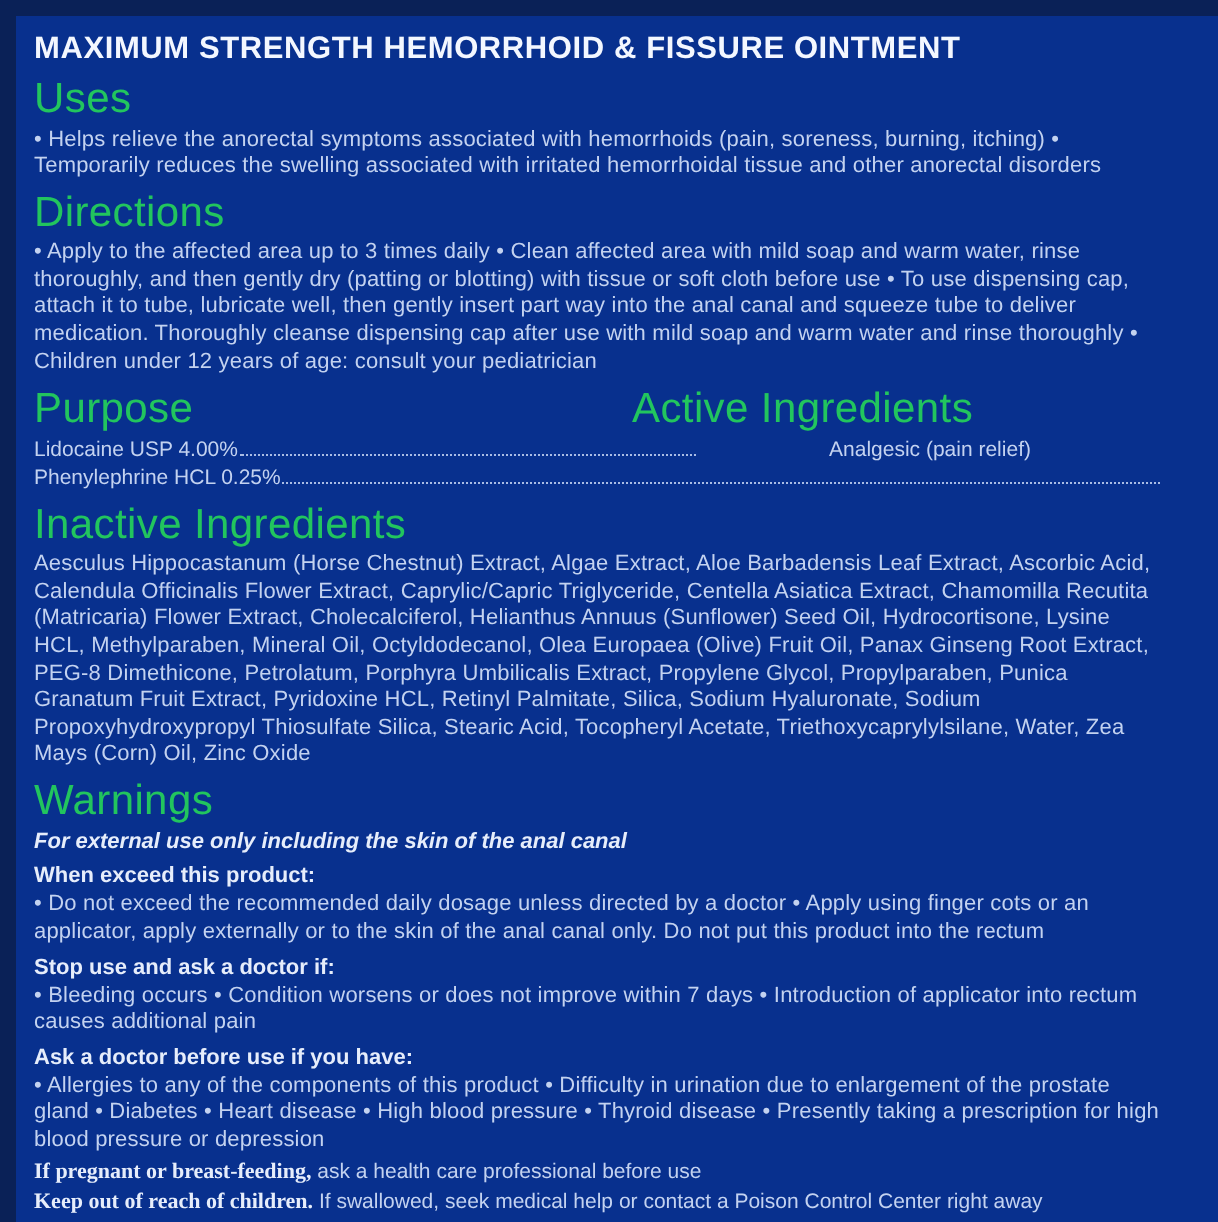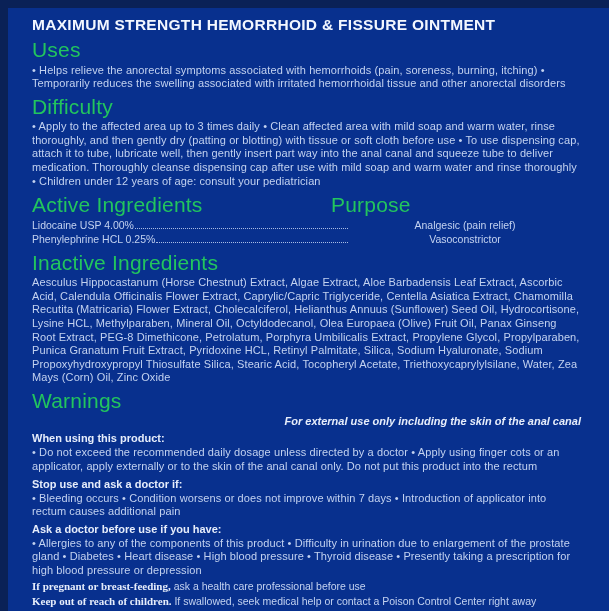--- a/index.html
+++ b/index.html
@@ -5,21 +5,21 @@
   html, body { margin:0; padding:0; background:#ffffff; }
   body { width:609px; height:611px; overflow:hidden; font-family:"Liberation Sans", sans-serif; }
 
   .label {
     position:relative;
     box-sizing:border-box;
     width:609px; height:611px;
     background:#08308e;
     border-top:8px solid #0a2157;
     border-left:8px solid #0a2157;
-    padding:5px 28px 8px 24px;
+    padding:5px 28px 8px 9px;
     overflow:hidden;
     color:#c3d2f0;
   }
   .white-sliver{
     position:absolute; left:-8px; top:-8px; width:3px; height:62px;
     background:#f5f5f5;
   }
 
   .title{
     font-size:15.5px; font-weight:700; letter-spacing:0.3px;
@@ -35,21 +35,21 @@
     font-size:11px; line-height:13.6px; margin:0 0 1px;
     color:#c3d2f0; letter-spacing:0.1px;
   }
 
   .subhead{
     font-size:11px; font-weight:700; line-height:14px;
     color:#e6edfb; margin:3px 0 1px;
   }
   .italicline{
     font-size:11px; font-weight:700; font-style:italic; line-height:14px;
-    color:#e6edfb; margin:2px 0 1px;text-align:right;
+    color:#e6edfb; margin:2px 0 1px;
   }
   .inlineline{ font-size:10.5px; line-height:14px; margin:1px 0; color:#c3d2f0;}
   .inlineline b{ color:#e6edfb; font-size:11px;font-family:Liberation Serif, serif; }
 
   .heading-row{ display:flex; align-items:baseline; }
   .heading-row h2:first-child{ width:299px; flex:none; margin-bottom:1px; }
   .heading-row h2:last-child{ margin-bottom:1px; }
 
   .ai-row{ display:flex; align-items:baseline; font-size:10.5px; line-height:14.5px; }
   .ai-name{ flex:none; white-space:nowrap; }
@@ -60,46 +60,45 @@
 <body>
 
 <div class="label">
   <div class="white-sliver"></div>
 
   <div class="title">MAXIMUM STRENGTH HEMORRHOID &amp; FISSURE OINTMENT</div>
 
   <h2>Uses</h2>
   <p class="body">• Helps relieve the anorectal symptoms associated with hemorrhoids (pain, soreness, burning, itching) • Temporarily reduces the swelling associated with irritated hemorrhoidal tissue and other anorectal disorders</p>
 
-  <h2>Difficulty</h2>
+  <h2>Directions</h2>
   <p class="body">• Apply to the affected area up to 3 times daily • Clean affected area with mild soap and warm water, rinse thoroughly, and then gently dry (patting or blotting) with tissue or soft cloth before use • To use dispensing cap, attach it to tube, lubricate well, then gently insert part way into the anal canal and squeeze tube to deliver medication. Thoroughly cleanse dispensing cap after use with mild soap and warm water and rinse thoroughly • Children under 12 years of age: consult your pediatrician</p>
 
   <div class="heading-row">
+    <h2>Purpose</h2>
     <h2>Active Ingredients</h2>
-    <h2>Purpose</h2>
   </div>
 
   <div class="ai-row">
     <span class="ai-name">Lidocaine USP 4.00%</span>
     <span class="leader"></span>
     <span class="ai-purpose">Analgesic (pain relief)</span>
   </div>
   <div class="ai-row">
     <span class="ai-name">Phenylephrine HCL 0.25%</span>
     <span class="leader"></span>
-    <span class="ai-purpose">Vasoconstrictor</span>
   </div>
 
   <h2>Inactive Ingredients</h2>
   <p class="body">Aesculus Hippocastanum (Horse Chestnut) Extract, Algae Extract, Aloe Barbadensis Leaf Extract, Ascorbic Acid, Calendula Officinalis Flower Extract, Caprylic/Capric Triglyceride, Centella Asiatica Extract, Chamomilla Recutita (Matricaria) Flower Extract, Cholecalciferol, Helianthus Annuus (Sunflower) Seed Oil, Hydrocortisone, Lysine HCL, Methylparaben, Mineral Oil, Octyldodecanol, Olea Europaea (Olive) Fruit Oil, Panax Ginseng Root Extract, PEG-8 Dimethicone, Petrolatum, Porphyra Umbilicalis Extract, Propylene Glycol, Propylparaben, Punica Granatum Fruit Extract, Pyridoxine HCL, Retinyl Palmitate, Silica, Sodium Hyaluronate, Sodium Propoxyhydroxypropyl Thiosulfate Silica, Stearic Acid, Tocopheryl Acetate, Triethoxycaprylylsilane, Water, Zea Mays (Corn) Oil, Zinc Oxide</p>
 
   <h2>Warnings</h2>
   <div class="italicline">For external use only including the skin of the anal canal</div>
 
-  <div class="subhead">When using this product:</div>
+  <div class="subhead">When exceed this product:</div>
   <p class="body">• Do not exceed the recommended daily dosage unless directed by a doctor • Apply using finger cots or an applicator, apply externally or to the skin of the anal canal only. Do not put this product into the rectum</p>
 
   <div class="subhead">Stop use and ask a doctor if:</div>
   <p class="body">• Bleeding occurs • Condition worsens or does not improve within 7 days • Introduction of applicator into rectum causes additional pain</p>
 
   <div class="subhead">Ask a doctor before use if you have:</div>
   <p class="body">• Allergies to any of the components of this product • Difficulty in urination due to enlargement of the prostate gland • Diabetes • Heart disease • High blood pressure • Thyroid disease • Presently taking a prescription for high blood pressure or depression</p>
 
   <div class="inlineline"><b>If pregnant or breast-feeding,</b><span> ask a health care professional before use</span></div>
   <div class="inlineline"><b>Keep out of reach of children.</b><span> If swallowed, seek medical help or contact a Poison Control Center right away</span></div>

